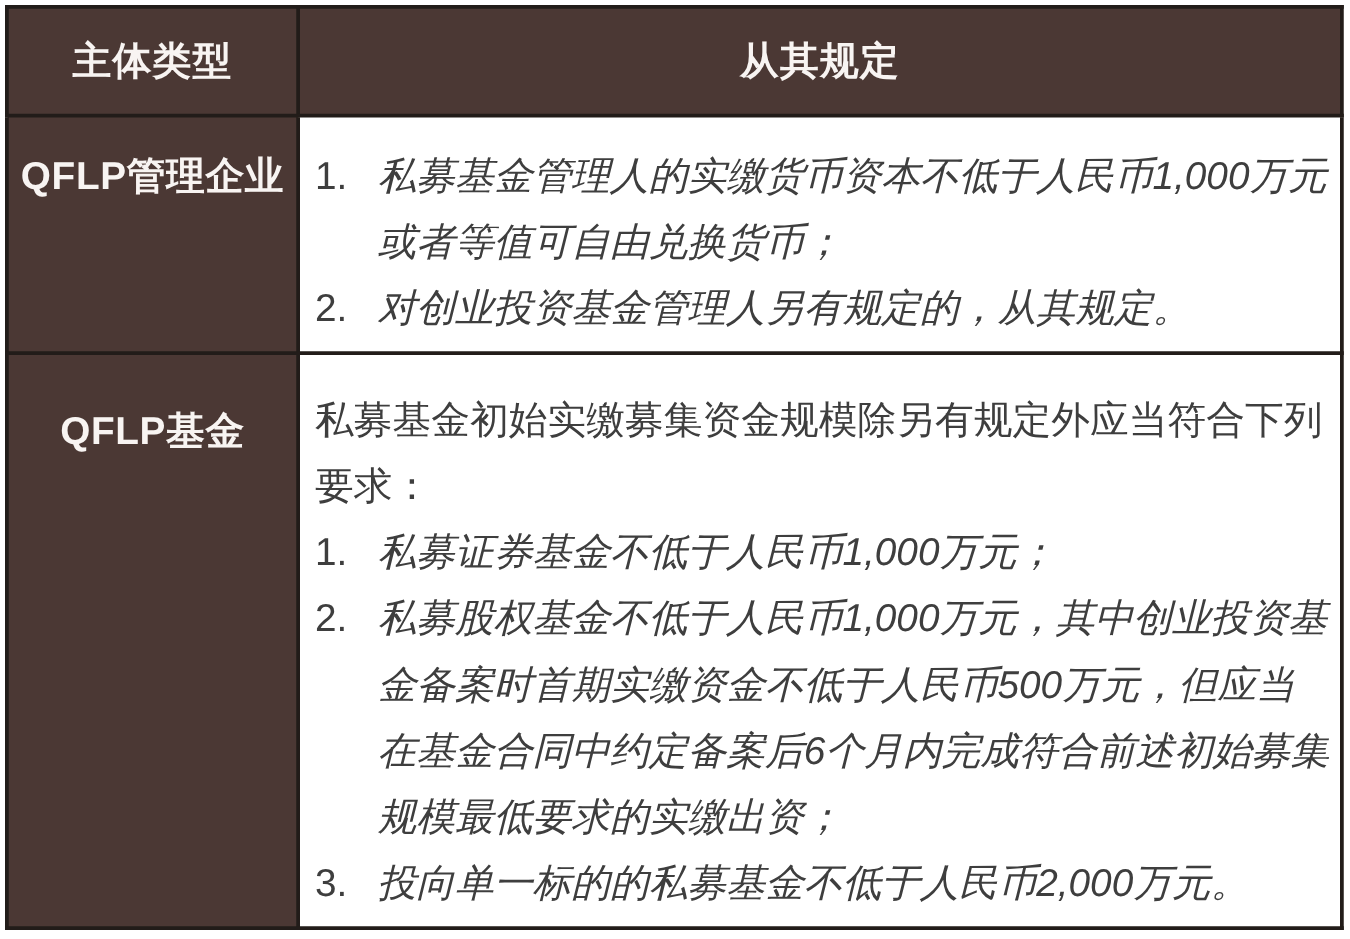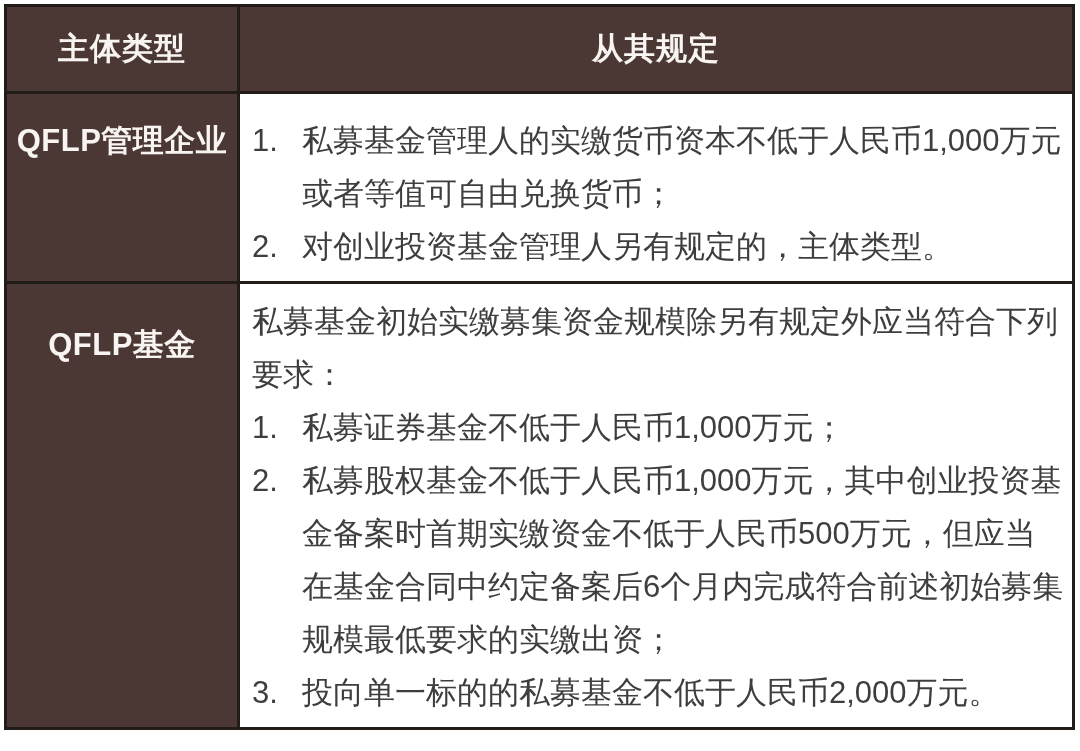--- a/index.html
+++ b/index.html
@@ -56,29 +56,29 @@
 
   td.reqcell {
     background: #ffffff;
     color: #3e3e3e;
     font-size: 31px;
     line-height: 53px;
     vertical-align: top;
     padding: 0 6px 8px 12px;
   }
   tr.row-1 td.reqcell { padding-top: 20px; height: 189px; }
-  tr.row-2 td.reqcell { padding-top: 11px; margin-left: 36px; }
+  tr.row-2 td.reqcell { padding-top: 25px; margin-left: 36px; }
 
   .intro { display: block; }
   .li { display: flex; align-items: flex-start; }
   .li .num {
     flex: 0 0 50px;
     width: 50px;
   }
-  .li .txt { flex: 1 1 auto; min-width: 0; }
+  .li .txt { flex: 1 1 auto; min-width: 0; font-style: italic; }
 </style>
 </head>
 <body>
 
 <div class="table-wrap">
   <table class="qflp">
     <colgroup>
         <col class="c1">
         <col class="c2">
       </colgroup>
@@ -91,21 +91,21 @@
     <tbody>
       <tr class="row-1">
         <th class="rowlabel">QFLP管理企业</th>
         <td class="reqcell">
           <div class="li">
             <span class="num">1.</span>
             <span class="txt">私募基金管理人的实缴货币资本不低于人民币1,000万元或者等值可自由兑换货币；</span>
           </div>
           <div class="li">
             <span class="num">2.</span>
-            <span class="txt">对创业投资基金管理人另有规定的，主体类型。</span>
+            <span class="txt">对创业投资基金管理人另有规定的，从其规定。</span>
           </div>
         </td>
       </tr>
       <tr class="row-2">
         <th class="rowlabel">QFLP基金</th>
         <td class="reqcell">
           <span class="intro">私募基金初始实缴募集资金规模除另有规定外应当符合下列要求：</span>
           <div class="li">
             <span class="num">1.</span>
             <span class="txt">私募证券基金不低于人民币1,000万元；</span>

